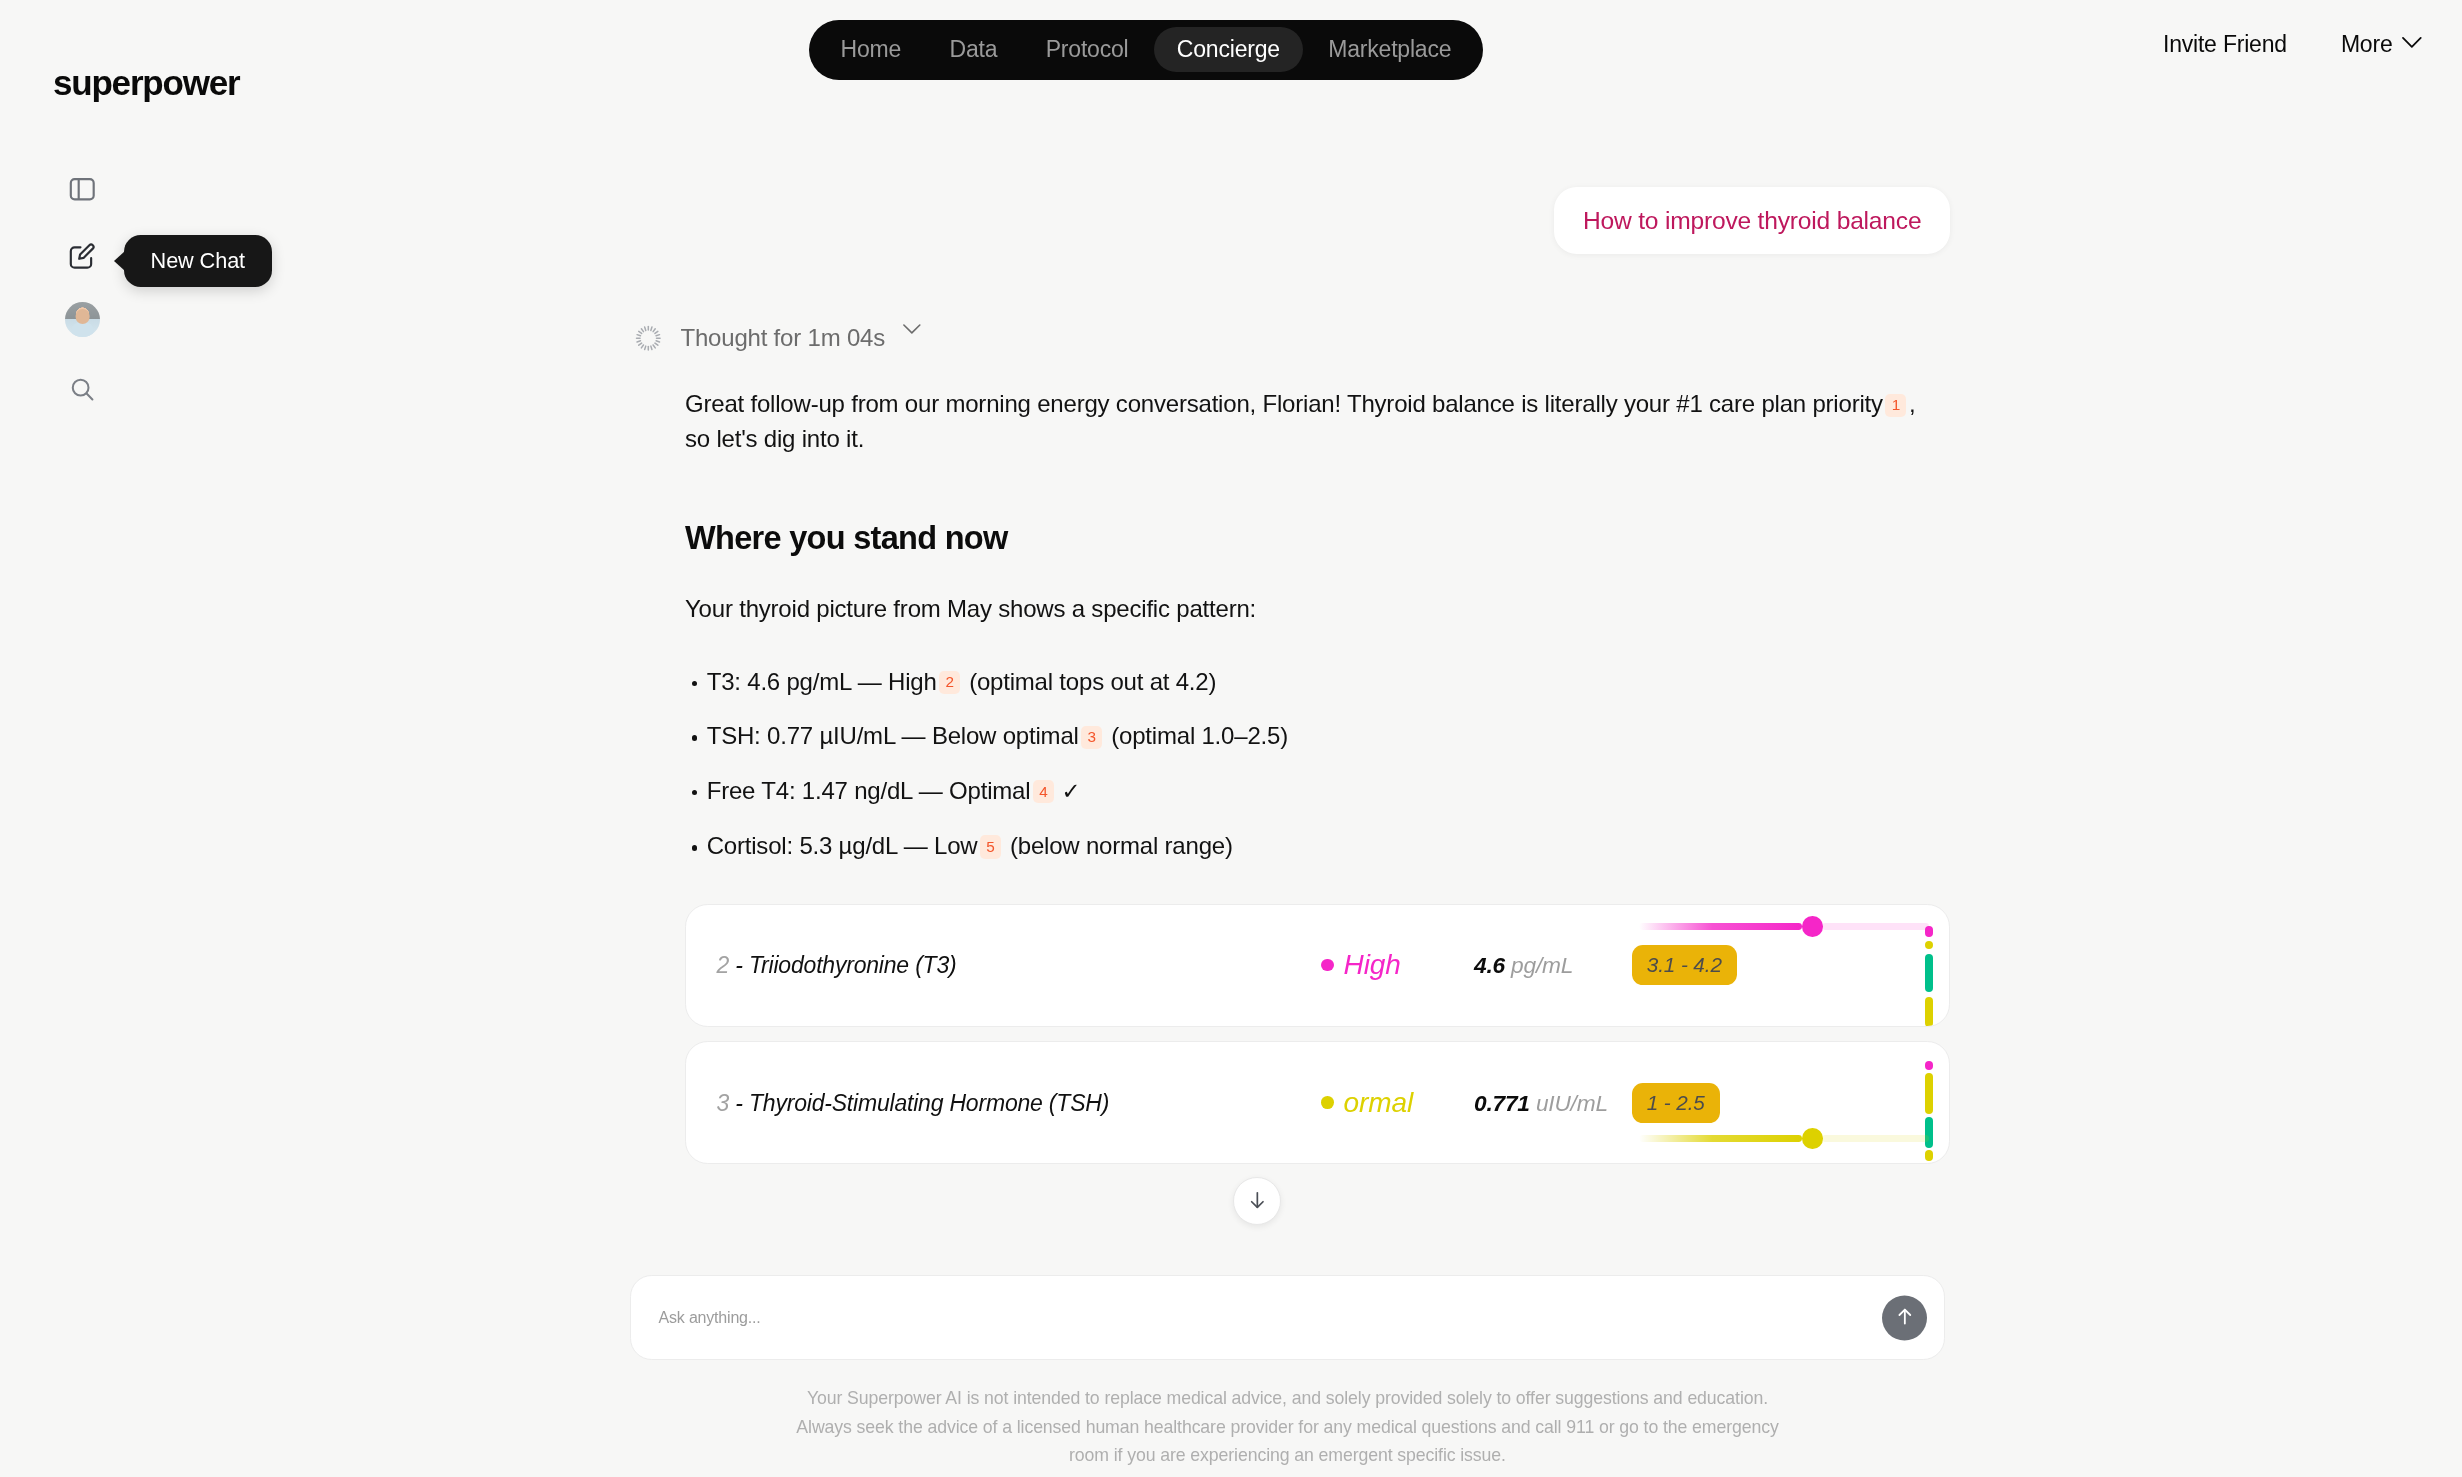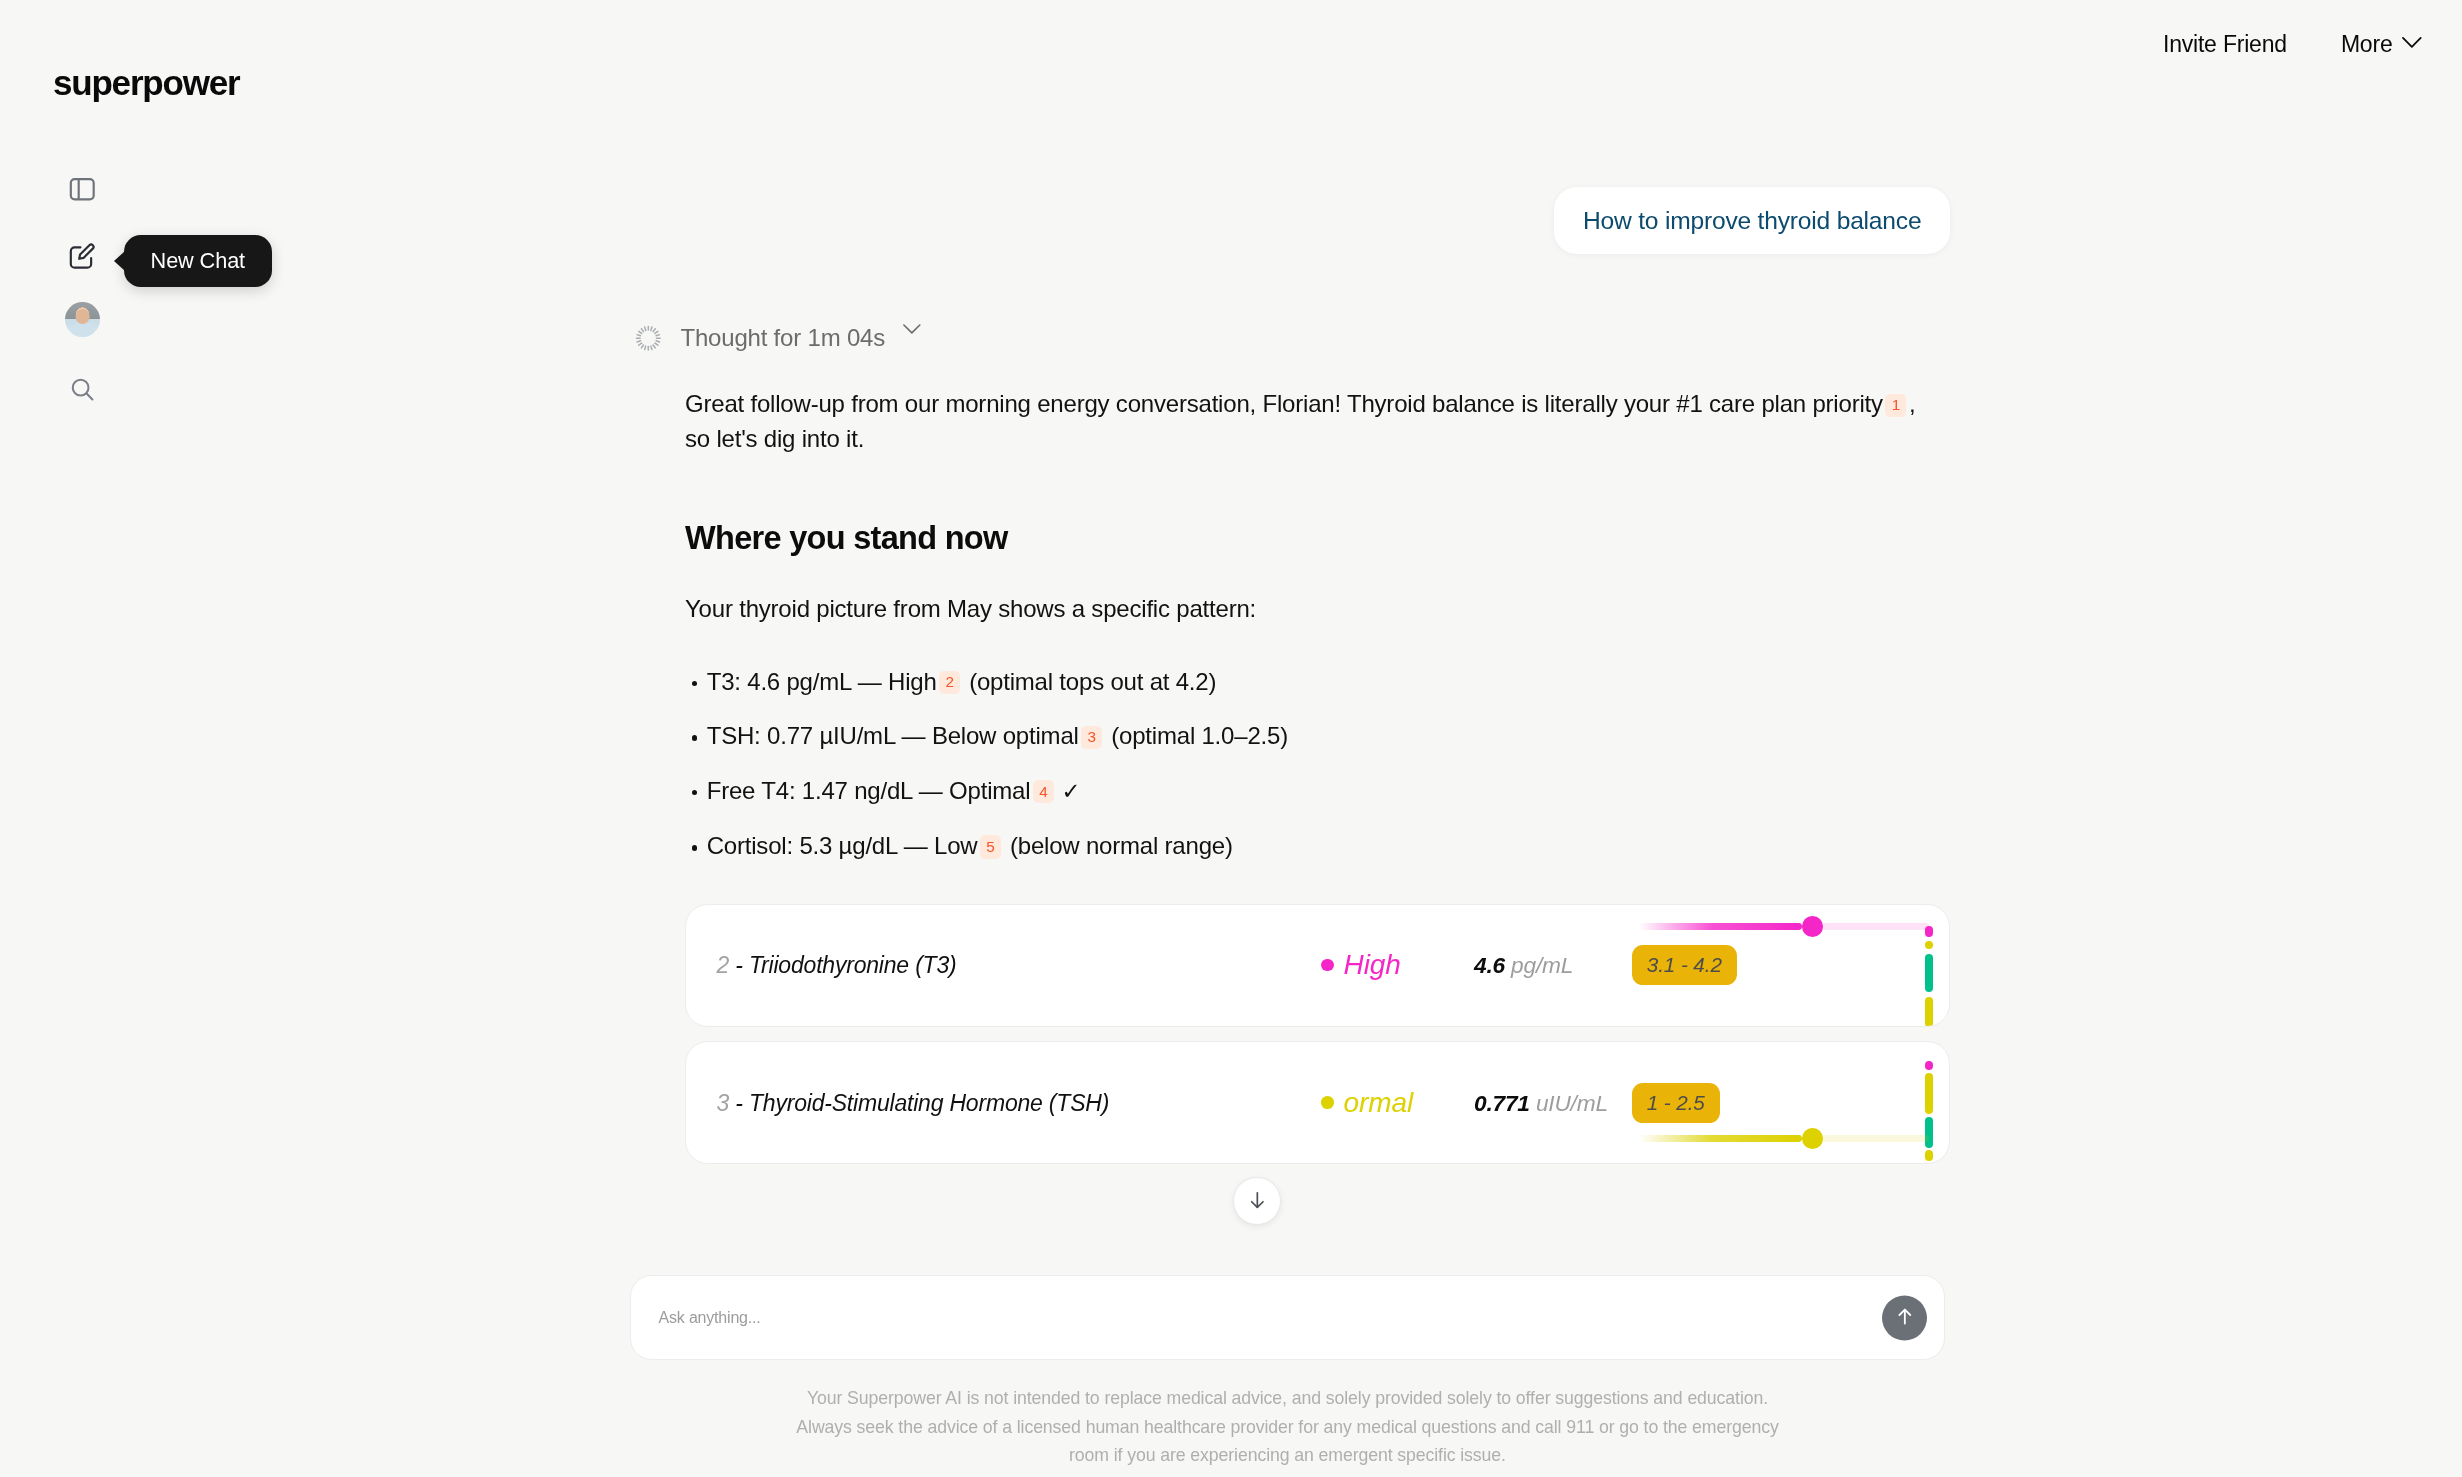--- a/index.html
+++ b/index.html
@@ -69,21 +69,21 @@
     content: ""; position: absolute; left: -9.8px; top: 50%; transform: translateY(-50%);
     border-top: 10.8px solid transparent; border-bottom: 10.8px solid transparent;
     border-right: 11.8px solid #171717;
   }
 
   
   .chat { position: absolute; left: 630px; top: 187px; width: 1320px; }
   .user-row { display: flex; justify-content: flex-end; }
   .user-bubble {
     background: #FFFFFF; border-radius: 22.7px; padding: 19.7px 28.6px;
-    font-size: 24.6px; letter-spacing: -0.2px; color: #0c4a6e;
+    font-size: 24.6px; letter-spacing: -0.2px; color: #be185d;
     box-shadow: 0 1px 5.9px rgba(0,0,0,0.055); white-space: nowrap;
   }
   .thought-row { display: flex; align-items: flex-start; gap: 18px; margin-top: 70px; margin-left: 3.9px; }
   .thought-label { font-size: 24px; color: #6C6C6C; letter-spacing: -0.2px; }
   .body-col { margin-left: 55px; margin-top: 32.5px; }
   .para { font-size: 24px; line-height: 1.42; letter-spacing: -0.2px; color: #121212; max-width: 1236px; }
   .cite {
     display: inline-block; background: #FFE9DC; color: #F4552A;
     border-radius: 4.9px; font-size: 15.3px; padding: 3.4px 6.4px 4.4px;
     vertical-align: 2.5px; margin: 0 2.5px; line-height: 1;
@@ -154,20 +154,27 @@
   }
 </style>
 </head>
 <body>
 
 <div id="root">
 
   <div class="topbar">
     <div class="logo">superpower</div>
 
+    <div class="navpill" id="main-nav">
+        <div class="navitem">Home</div>
+        <div class="navitem">Data</div>
+        <div class="navitem">Protocol</div>
+        <div class="navitem active">Concierge</div>
+        <div class="navitem">Marketplace</div>
+      </div>
 
     <div class="topright">
       <div class="toplink">Invite Friend</div>
       <div class="more-wrap">
         <span class="toplink">More</span>
         <span class="chev-dn">
           <svg width="19.7" height="11.8" viewBox="0 0 20 12">
               <path d="M1 1l9 9 9-9" fill="none" stroke="#0A0A0A" stroke-width="1.8" stroke-linecap="round" stroke-linejoin="round"></path>
             </svg>
         </span>

